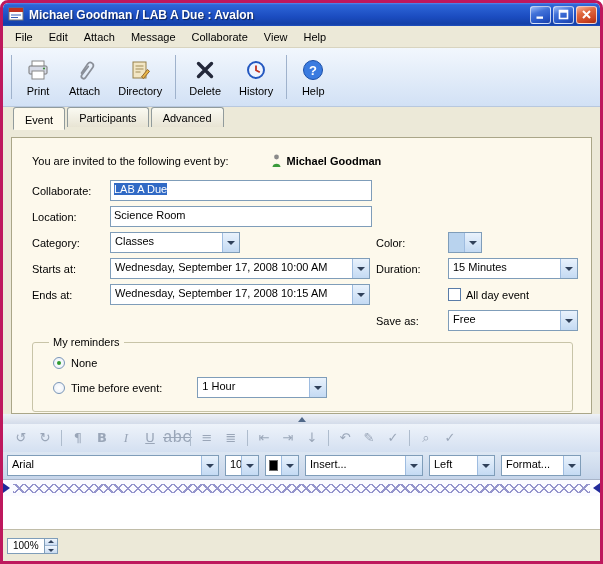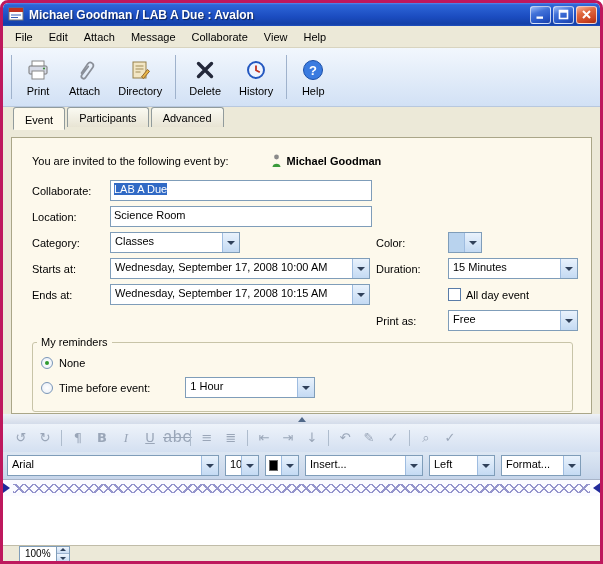--- a/index.html
+++ b/index.html
@@ -66,21 +66,21 @@
     background:linear-gradient(#e9f2fc,#c4daf3); display:flex; align-items:center; justify-content:center; }
   .combo .cb::after { content:""; width:0; height:0; border:4px solid transparent;
     border-top-color:#30415a; margin-top:4px; }
   .w262{width:262px} .w260{width:260px} .w140{width:130px} .w130{width:130px} .w34{width:34px}
   .swatch-event { background:#b9d3ee; }
   .swatch-font { width:13px; height:11px; background:#000; margin:auto 3px; border:1px solid #666; }
 
   .checkbox { width:13px; height:13px; background:#fff; border:1px solid #5a7ca8; flex:none; }
 
   fieldset.reminders { margin:4px 18px 0 20px; border:1px solid #c8c4a8; border-radius:3px;
-    padding:2px 0 8px; height:76px; }
+    padding:2px 12px 8px; height:76px; }
   fieldset.reminders legend { padding:0 4px; margin-left:4px; }
   .radio-row { display:flex; align-items:center; gap:6px; height:25px; margin-left:8px; }
   .radio { width:12px; height:12px; border:1px solid #7a96b8; border-radius:50%;
     background:radial-gradient(#fff,#e8eef6); position:relative; flex:none; }
   .radio.checked::after { content:""; position:absolute; inset:3px; border-radius:50%; background:#2f9a2f; }
   .radio-combo { margin-left:29px; }
 
   
   .splitter { height:10px; flex:none; background:linear-gradient(#eef1f6,#d4dcea);
     display:flex; align-items:center; justify-content:center; }
@@ -104,22 +104,22 @@
   .ruler-ticks { position:absolute; left:10px; right:10px; top:4px; height:9px;
     background:
       repeating-linear-gradient(45deg,  #9494cc 0 1.5px, transparent 1.5px 7px),
       repeating-linear-gradient(-45deg, #9494cc 0 1.5px, transparent 1.5px 7px); }
   .ruler-mark { position:absolute; top:3px; width:0; height:0; border:5px solid transparent; }
   .ruler-mark.left  { left:0;  border-left:7px solid #20289a;  border-right:none; }
   .ruler-mark.right { right:0; border-right:7px solid #20289a; border-left:none; }
 
   
   .body-area { flex:1; background:#fff; }
-  .statusbar { height:16px; flex:none; background:#ece9d8; border-top:1px solid #c0bca8;
-    display:flex; align-items:center; padding:0 16px; }
+  .statusbar { height:32px; flex:none; background:#ece9d8; border-top:1px solid #c0bca8;
+    display:flex; align-items:center; padding:0 4px; }
   .zoom-box { display:flex; align-items:stretch; height:16px; border:1px solid #7f9db9; background:#fff; }
   .zoom-text { padding:1px 5px; font-size:10px; line-height:12px; }
   .spin { display:flex; flex-direction:column; width:13px; border-left:1px solid #7f9db9; }
   .spin span { flex:1; background:linear-gradient(#f0f6fd,#cadcf2); position:relative; }
   .spin span + span { border-top:1px solid #9db4d0; }
   .spin span::after { content:""; position:absolute; left:3px; width:0; height:0;
     border:3px solid transparent; }
   .spin .up::after   { top:1px; border-bottom-color:#30415a; border-top:none; }
   .spin .down::after { top:3px; border-top-color:#30415a; border-bottom:none; }
 </style>
@@ -310,21 +310,21 @@
       <span class="rlbl"></span>
       <span class="rctl">
         <span class="checkbox"></span>
         <span>All day event</span>
       </span>
     </div>
 
     <div class="frow">
       <span class="lbl"></span>
         <span class="ctl"></span>
-      <span class="rlbl">Print as:</span>
+      <span class="rlbl">Save as:</span>
       <span class="rctl">
         <span class="combo w130">
           <span class="ct">Free</span>
           <span class="cb"></span>
         </span>
       </span>
     </div>
 
     <fieldset class="reminders">
       <legend>My reminders</legend>

